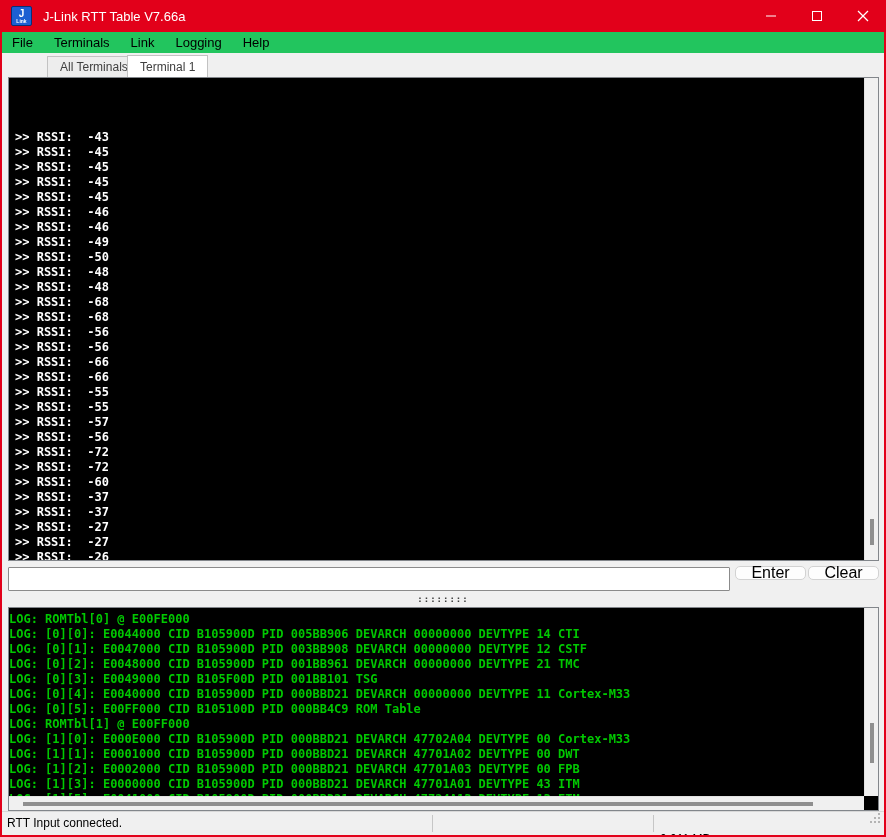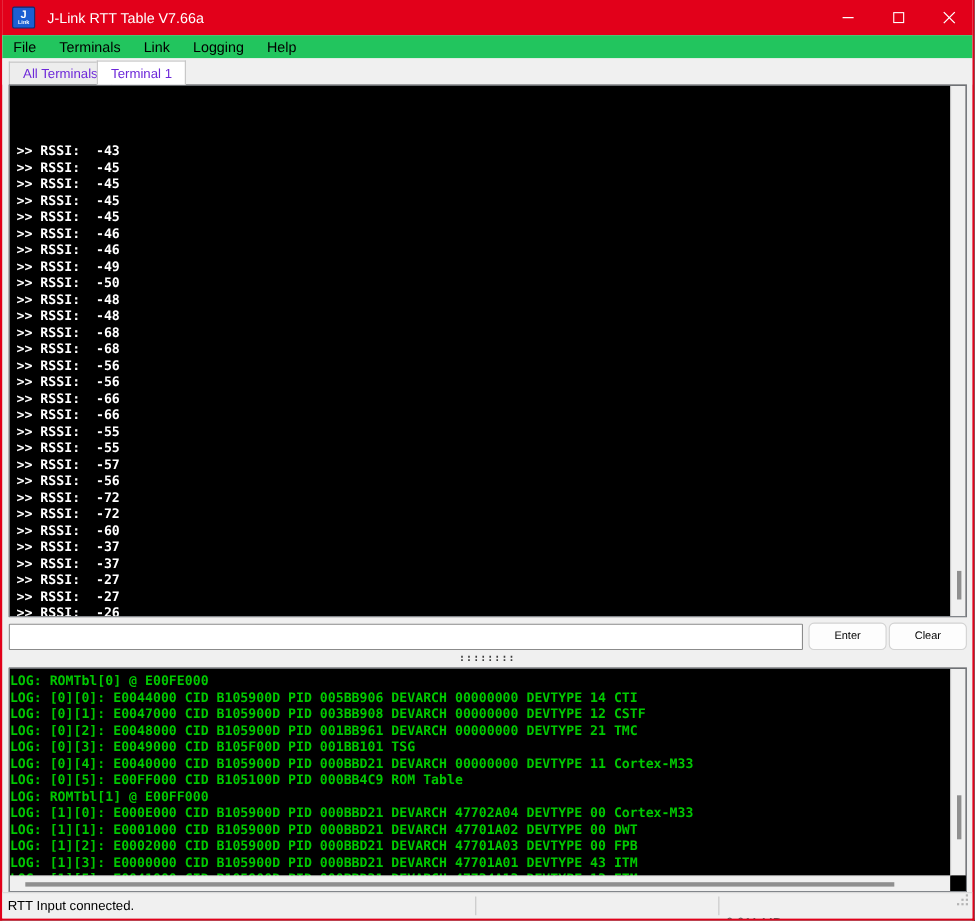--- a/index.html
+++ b/index.html
@@ -29,22 +29,22 @@
   
   .menubar {
     position:absolute; left:0; top:32px; width:882px; height:21px;
     background:#22c55e; display:flex; align-items:center; padding-left:2px;
   }
   .menu-item { font-size:13px; color:#000; padding:2px 8px; margin-right:5px; }
   
   .tabstrip { position:absolute; left:0; top:53px; width:882px; height:24px; background:#f0f0f0; }
   .tab {
     position:absolute; bottom:0; height:21px; display:flex; align-items:center;
-    padding:0 12px; font-size:12px; color:#6d28d9;
-    border:1px solid #c2c2c2; border-bottom:none; background:#ededed;
+    padding:0 12px; font-size:12px; color:#404040;
+    border:1px solid #c2c2c2; border-bottom:none; background:#ededed;margin-left:39px;
   }
   .tab.active { background:#ffffff; height:22px; z-index:2; }
   .tab.inactive { left:6px; }
   .tab.active2 { left:86px; }
   
   .console {
     position:absolute; background:#000; border:1px solid #82868b; overflow:hidden;
   }
   .console pre {
     position:absolute; left:0; top:0;
@@ -65,23 +65,23 @@
   .htrack { position:absolute; left:0; bottom:0; right:14px; height:14px; background:#f0f0f0; border-top:1px solid #e3e3e3; }
   .hthumb { position:absolute; top:5px; height:4px; left:14px; width:790px; background:#8f8f8f; }
   .scroll-corner { position:absolute; right:0; bottom:0; width:14px; height:14px; background:#000; }
   
   .cmd-input {
     position:absolute; left:6px; top:567px; width:722px; height:24px;
     border:1px solid #8b8b8b; background:#fff; font-size:12px; padding:0 6px;
     font-family:"Liberation Sans", sans-serif; border-radius:1px;
   }
   .btn {
-    position:absolute; top:566px; width:71px; height:25px;
+    position:absolute; top:566px; width:71px; height:14px;
     background:#fdfdfd; border:1px solid #d2d2d2; border-radius:5px;
-    font-size:10px; font-family:"Liberation Sans", sans-serif; color:#000;
+    font-size:16px; font-family:"Liberation Sans", sans-serif; color:#000;
     display:flex; align-items:center; justify-content:center;
   }
   .btn.enter { left:733px; }
   .btn.clear { left:806px; }
   
   .splitter {
     position:absolute; left:0; top:592px; width:882px; height:14px;
     display:flex; align-items:center; justify-content:center;
   }
   .splitter-dots {

